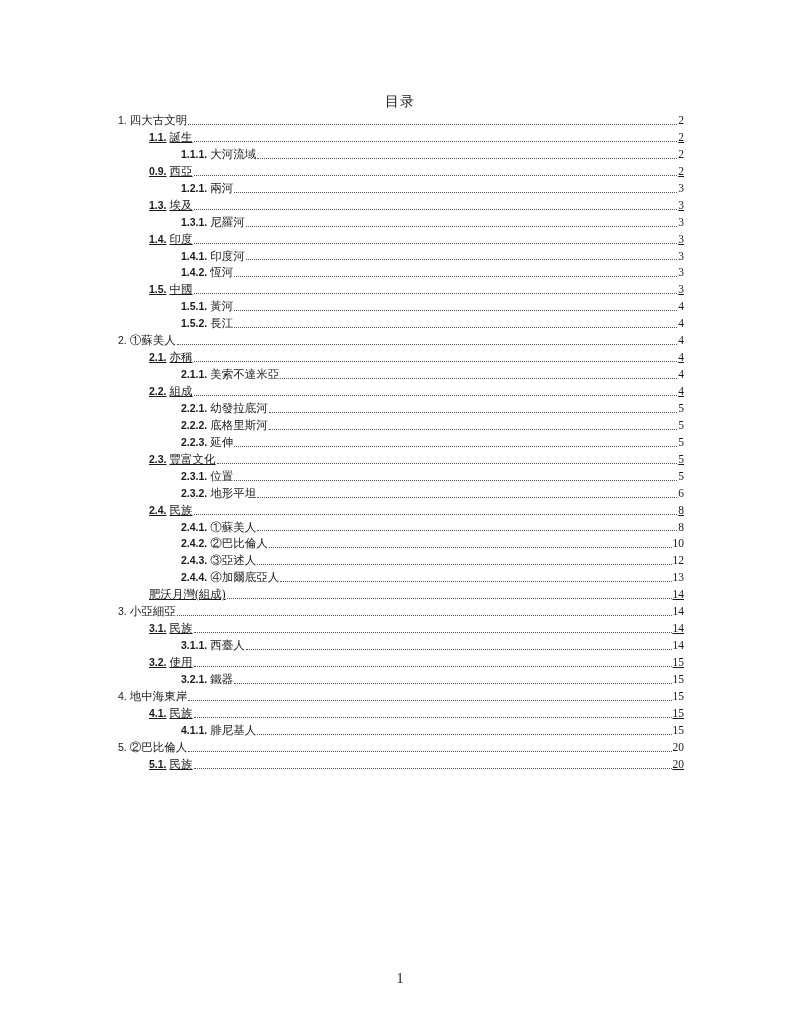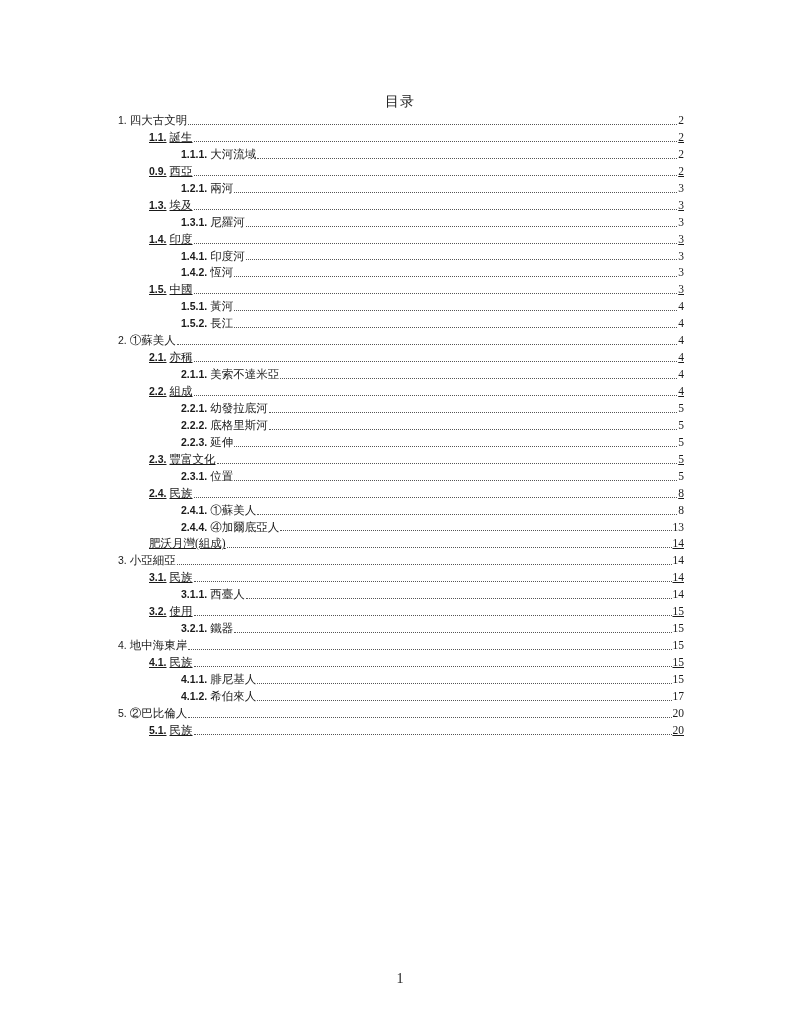--- a/index.html
+++ b/index.html
@@ -216,33 +216,51 @@
         <span class="label">豐富文化</span>
         <span class="leader"></span>
         <span class="page-num">5</span>
       </div>
       <div class="toc-row lvl3">
         <span class="num">2.3.1.</span>
         <span class="label">位置</span>
         <span class="leader"></span>
         <span class="page-num">5</span>
       </div>
+      <div class="toc-row lvl3">
+        <span class="num">2.3.2.</span>
+        <span class="label">地形平坦</span>
+        <span class="leader"></span>
+        <span class="page-num">6</span>
+      </div>
       <div class="toc-row lvl2">
         <span class="num">2.4.</span>
         <span class="label">民族</span>
         <span class="leader"></span>
         <span class="page-num">8</span>
       </div>
       <div class="toc-row lvl3">
         <span class="num">2.4.1.</span>
         <span class="label">①蘇美人</span>
         <span class="leader"></span>
         <span class="page-num">8</span>
       </div>
       <div class="toc-row lvl3">
+        <span class="num">2.4.2.</span>
+        <span class="label">②巴比倫人</span>
+        <span class="leader"></span>
+        <span class="page-num">10</span>
+      </div>
+      <div class="toc-row lvl3">
+        <span class="num">2.4.3.</span>
+        <span class="label">③亞述人</span>
+        <span class="leader"></span>
+        <span class="page-num">12</span>
+      </div>
+      <div class="toc-row lvl3">
         <span class="num">2.4.4.</span>
         <span class="label">④加爾底亞人</span>
         <span class="leader"></span>
         <span class="page-num">13</span>
       </div>
       <div class="toc-row lvl2">
         <span class="label">肥沃月灣(組成)</span>
         <span class="leader"></span>
         <span class="page-num">14</span>
       </div>
@@ -286,26 +304,20 @@
         <span class="num">4.1.</span>
         <span class="label">民族</span>
         <span class="leader"></span>
         <span class="page-num">15</span>
       </div>
       <div class="toc-row lvl3">
         <span class="num">4.1.1.</span>
         <span class="label">腓尼基人</span>
         <span class="leader"></span>
         <span class="page-num">15</span>
-      </div>
-      <div class="toc-row lvl3">
-        <span class="num">4.1.2.</span>
-        <span class="label">希伯來人</span>
-        <span class="leader"></span>
-        <span class="page-num">17</span>
       </div>
       <div class="toc-row lvl1">
         <span class="num">5.</span>
         <span class="label">②巴比倫人</span>
         <span class="leader"></span>
         <span class="page-num">20</span>
       </div>
       <div class="toc-row lvl2">
         <span class="num">5.1.</span>
         <span class="label">民族</span>

